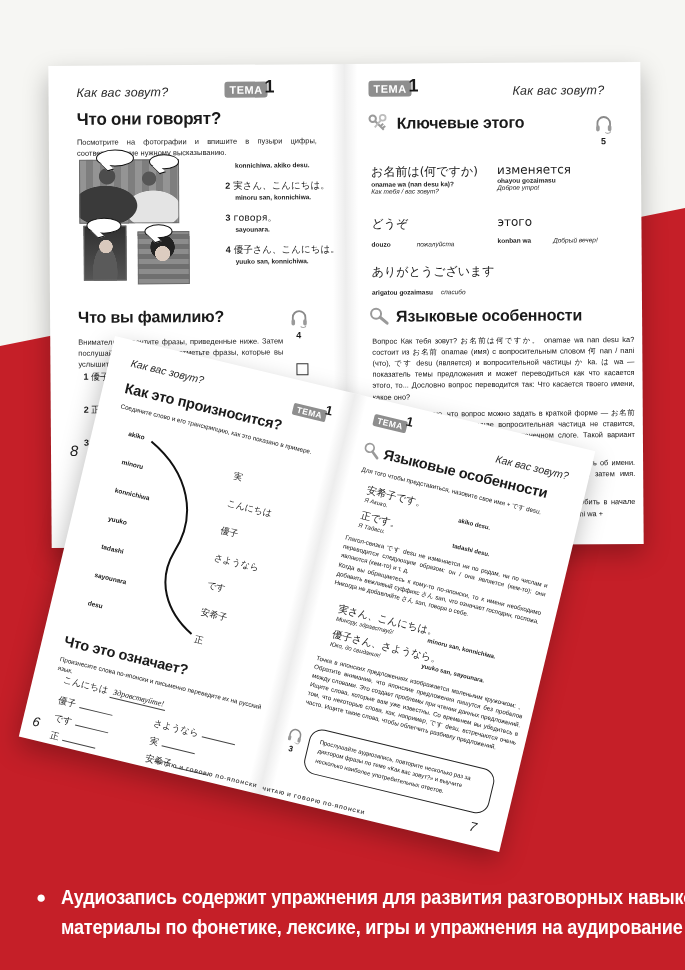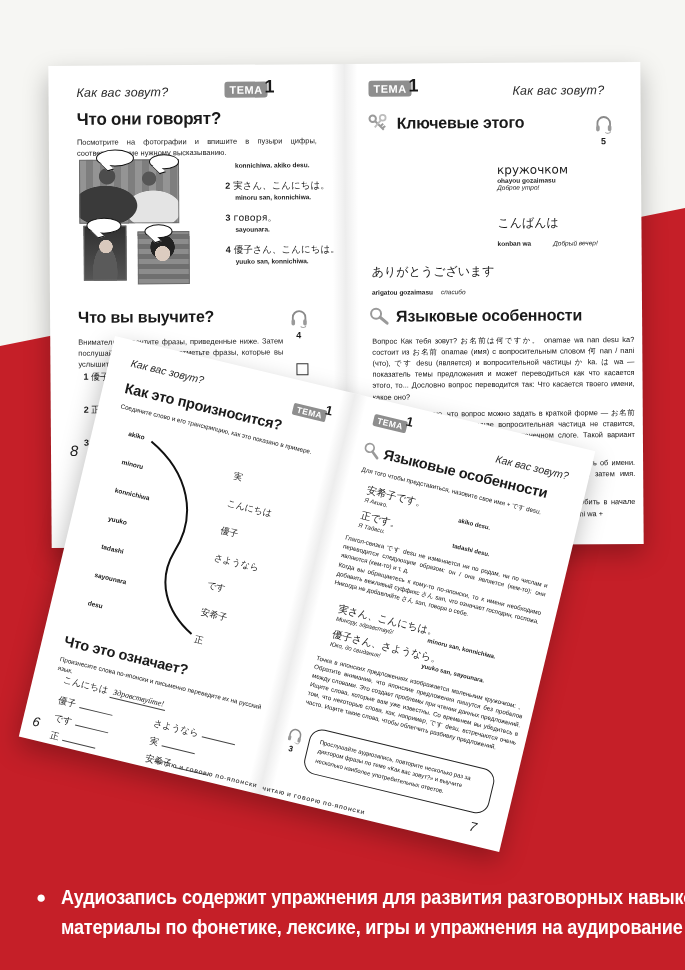--- a/index.html
+++ b/index.html
@@ -110,21 +110,21 @@
         <div class="phr">
           <div class="jpline"><span class="num">3</span><span class="jp">говоря。</span></div>
           <div class="rm">sayounara.</div>
         </div>
         <div class="phr">
           <div class="jpline"><span class="num">4</span><span class="jp">優子さん、こんにちは。</span></div>
           <div class="rm">yuuko san, konnichiwa.</div>
         </div>
       </div>
 
-      <div class="abs h1" style="left:28px;top:243px;font-size:16px">Что вы выучите?</div>
+      <div class="abs h1" style="left:28px;top:243px;font-size:16px">Что вы фамилию?</div>
       <div class="abs" style="left:240px;top:244px">
         <svg width="18" height="20" viewBox="0 0 20 22">
             <path d="M3,13 v-3 a7,7 0 0 1 14,0 v3" fill="none" stroke="#8a8a8a" stroke-width="2"></path>
             <rect x="1.5" y="12" width="4" height="7" rx="2" fill="#9a9a9a"></rect>
             <rect x="14.5" y="12" width="4" height="7" rx="2" fill="#9a9a9a"></rect>
             <path d="M17.5,19 c0,2.6 -4.5,2.8 -5.8,1" stroke="#ababab" fill="none" stroke-width="1.2"></path>
           </svg>
       </div>
       <div class="abs b" style="left:246px;top:266px;font-size:9px">4</div>
 
@@ -157,27 +157,36 @@
       <div class="abs" style="left:250px;top:52px">
         <svg width="18" height="20" viewBox="0 0 20 22">
             <path d="M3,13 v-3 a7,7 0 0 1 14,0 v3" fill="none" stroke="#8a8a8a" stroke-width="2"></path>
             <rect x="1.5" y="12" width="4" height="7" rx="2" fill="#9a9a9a"></rect>
             <rect x="14.5" y="12" width="4" height="7" rx="2" fill="#9a9a9a"></rect>
             <path d="M17.5,19 c0,2.6 -4.5,2.8 -5.8,1" stroke="#ababab" fill="none" stroke-width="1.2"></path>
           </svg>
       </div>
       <div class="abs b" style="left:256px;top:74px;font-size:9px">5</div>
 
+      <div class="abs" style="left:26px;top:100px;width:122px">
+        <div class="jp jp-12">お名前は(何ですか)</div>
+        <div class="romaji">onamae wa (nan desu ka)?</div>
+        <div class="ruit">Как тебя / вас зовут?</div>
+      </div>
       <div class="abs" style="left:152px;top:100px;width:130px">
-        <div class="jp jp-12">кружочком</div>
+        <div class="jp jp-12">изменяется</div>
         <div class="romaji">ohayou gozaimasu</div>
         <div class="ruit">Доброе утро!</div>
       </div>
+      <div class="abs" style="left:26px;top:152px;width:122px">
+        <div class="jp jp-12">どうぞ</div>
+        <div><span class="romaji">douzo</span><span class="ruit" style="margin-left:26px">пожалуйста</span></div>
+      </div>
       <div class="abs" style="left:152px;top:152px;width:130px">
-        <div class="jp jp-12">こんばんは</div>
+        <div class="jp jp-12">этого</div>
         <div><span class="romaji">konban wa</span><span class="ruit" style="margin-left:22px">Добрый вечер!</span></div>
       </div>
       <div class="abs" style="left:26px;top:200px;width:180px">
         <div class="jp jp-12">ありがとうございます</div>
         <div><span class="romaji">arigatou gozaimasu</span><span class="ruit" style="margin-left:8px">спасибо</span></div>
       </div>
 
       <div class="abs" style="left:22px;top:243px">
         <svg width="22" height="19" viewBox="0 0 22 19">
             <circle cx="8" cy="7" r="5" fill="none" stroke="#9a9a9a" stroke-width="2"></circle>

